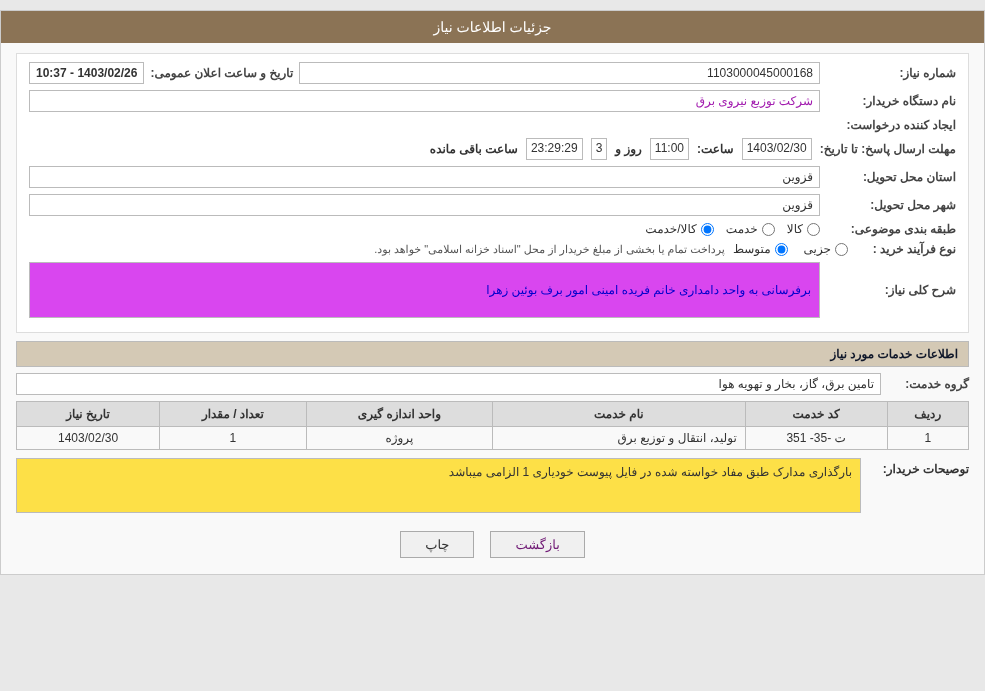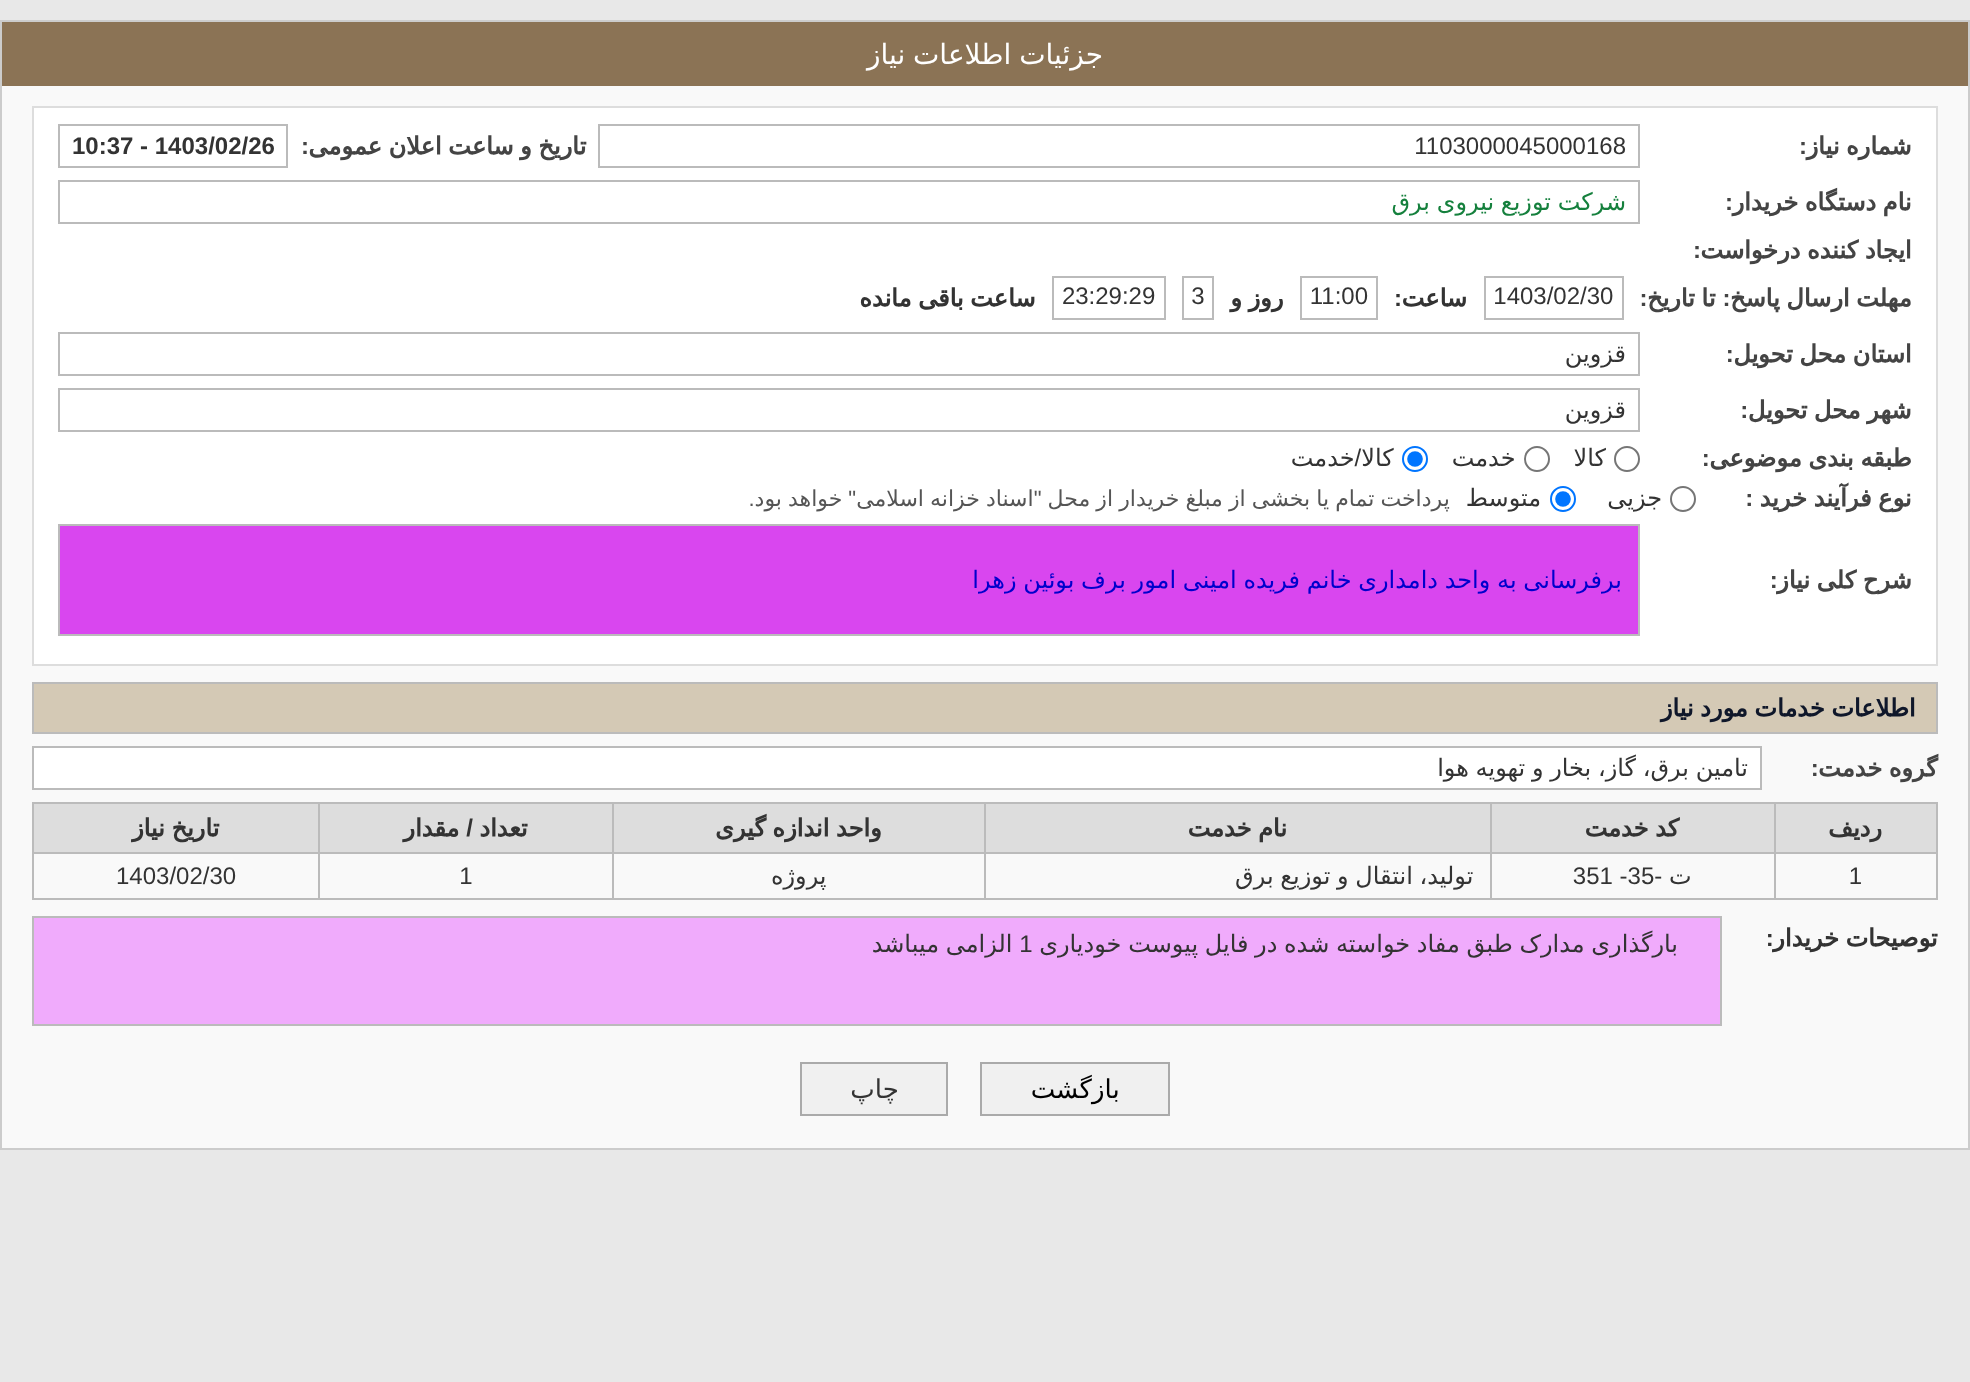--- a/index.html
+++ b/index.html
@@ -49,21 +49,21 @@
     }
     .form-value {
       flex: 1;
       border: 1px solid #bbb;
       background: #fff;
       padding: 3px 6px;
       min-height: 22px;
       color: #333;
     }
     .form-value-green {
-      color: #15803d;
+      color: #a21caf;
     }
     .form-value-link {
       color: #cc6600;
       text-decoration: none;
     }
     .date-field {
       border: 1px solid #bbb;
       background: #fff;
       padding: 3px 6px;
       min-height: 22px;
@@ -181,22 +181,22 @@
       margin-bottom: 8px;
     }
     .notes-label {
       font-weight: bold;
       min-width: 100px;
       text-align: right;
       padding-top: 4px;
     }
     .notes-box {
       border: 1px solid #bbb;
-      background: #f0abfc;
-      padding: 6px 21px;
+      background: #fde047;
+      padding: 6px 8px;
       min-height: 55px;
       flex: 1;
       color: #333;
       text-align: right;
       direction: rtl;
     }
     .buttons-row {
       display: flex;
       justify-content: center;
       gap: 16px;
@@ -208,21 +208,21 @@
       cursor: pointer;
       font-size: 13px;
       font-family: Tahoma, Arial, sans-serif;
     }
     .btn-print {
       background: #f0f0f0;
       color: #333;
     }
     .btn-back {
       background: #f0f0f0;
-      color: #000000;
+      color: #701a75;
     }
     .relative-content {
       position: relative;
       z-index: 1;
     }
   </style>
 </head>
 <body>
 
 <div class="page-wrapper">

